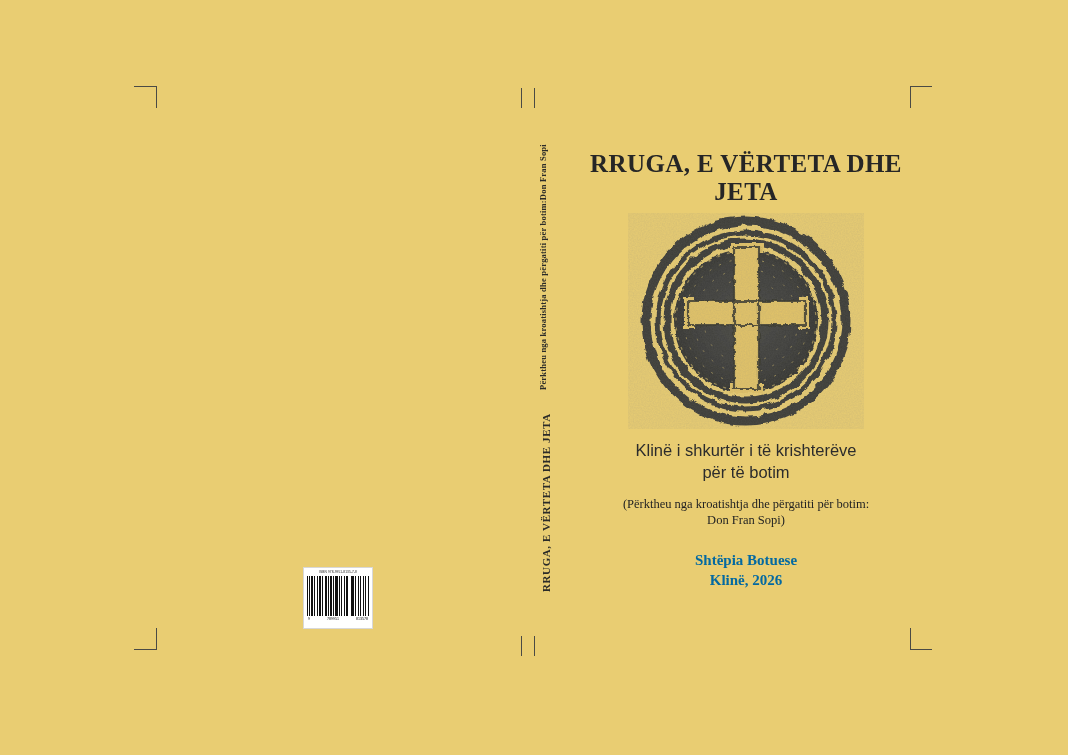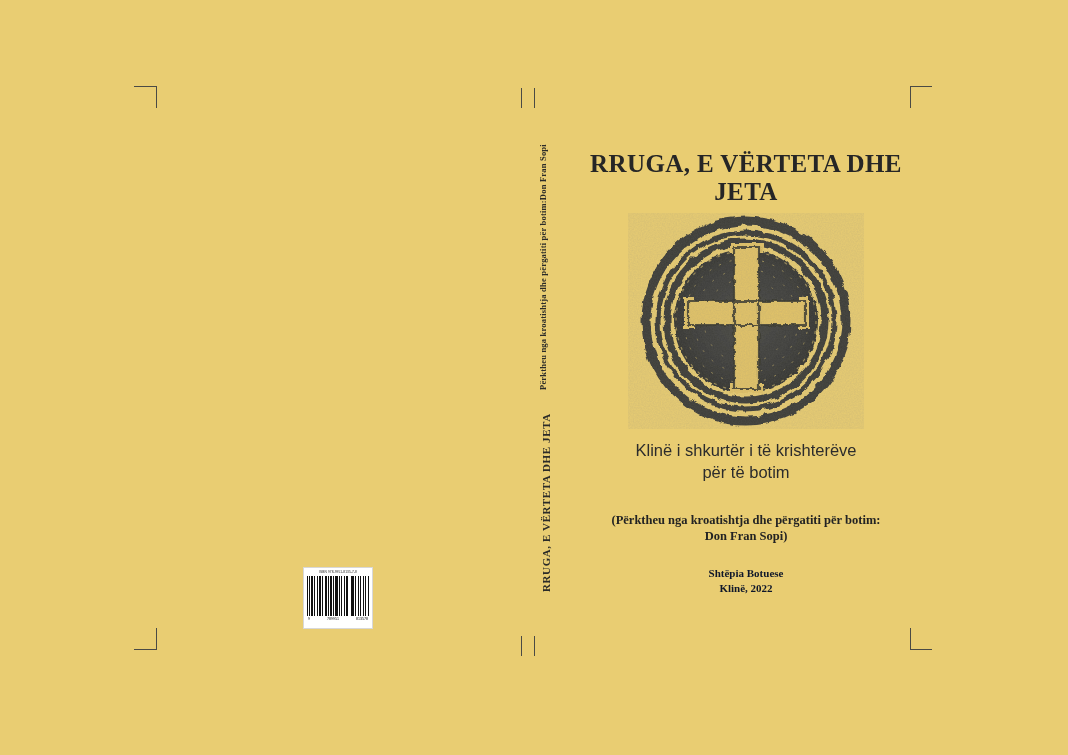--- a/index.html
+++ b/index.html
@@ -109,31 +109,31 @@
   #subtitle {
     font-family: "Liberation Sans", sans-serif;
     font-size: 16.5px;
     line-height: 1.35;
     color: #2c2c2c;
     margin: 4px 0 0 0;
     font-weight: 400;
   }
   #credit {
     font-size: 12.5px;
-    font-weight: bold;
+    font-weight: normal;
     line-height: 1.3;
-    margin-top: 28px;
+    margin-top: 12px;
     color: #232323;
   }
   #publisher {
-    font-size: 11px;
+    font-size: 15px;
     font-weight: bold;
     line-height: 1.35;
     margin-top: 22px;
-    color: #0f172a;
+    color: #0369a1;
   }
   #publisher .imprint { letter-spacing: 0.3px; }
 
   
   #barcode {
     position: absolute;
     left: 303px;
     top: 567px;
     width: 70px;
     height: 62px;
@@ -275,21 +275,21 @@
       <span>për të botim</span>
     </p>
 
     <div id="credit">
       <div>(Përktheu nga kroatishtja dhe përgatiti për botim:</div>
       <div>Don Fran Sopi)</div>
     </div>
 
     <div id="publisher">
       <div>Shtëpia Botuese</div>
-      <div>Klinë, 2022</div>
+      <div>Klinë, 2026</div>
     </div>
   </div>
 
   <div id="barcode">
     <div class="isbn-top">ISBN 978-9951-8135-7-8</div>
     <div class="bars">
       <i style="width:1px"></i>
         <i style="width:1px;background:#fff"></i>
         <i style="width:1px"></i>
       <i style="width:2px;background:#fff"></i>

